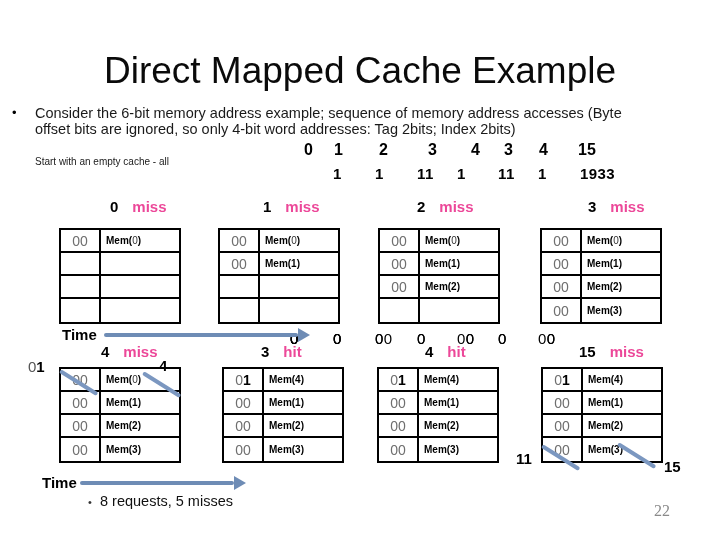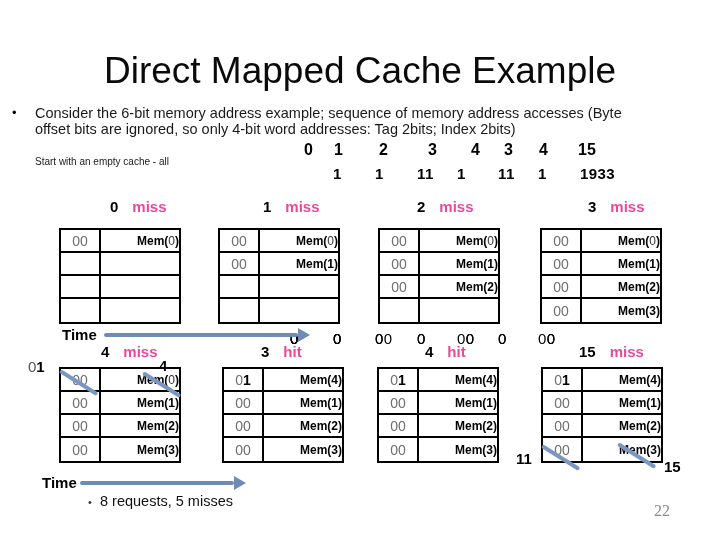--- a/index.html
+++ b/index.html
@@ -22,21 +22,21 @@
   .steplabel{display:flex;gap:14px;font-size:15px;font-weight:700;}
   .stepres{color:#ec4899;}
 
   .ctable{border:2px solid #000;background:#fff;}
   .ctable .row{display:flex;box-sizing:border-box;height:23px;border-bottom:2px solid #000;}
   .ctable .row:last-child{border-bottom:none;}
   .cell{box-sizing:border-box;display:flex;align-items:center;}
   .tagc{width:40px;border-right:2px solid #000;justify-content:center;
         font-size:14px;font-weight:700;}
   .tagc .z{color:#6e6e6e;}
-  .valc{width:78px;padding-left:5px;font-size:12px;font-weight:700;justify-content:flex-end;}
+  .valc{width:78px;padding-left:5px;font-size:10px;font-weight:700;}
   .valc .z{color:#333;}
 
   .timelabel{font-size:15px;font-weight:600;}
   .tline{height:4px;background:#6e8cb5;border-radius:2px;}
   .thead{width:0;height:0;border-left:12px solid #6e8cb5;
          border-top:7px solid transparent;border-bottom:7px solid transparent;}
 
   .ann{font-size:15px;font-weight:700;}
   .ann .z{color:#555;}
 

